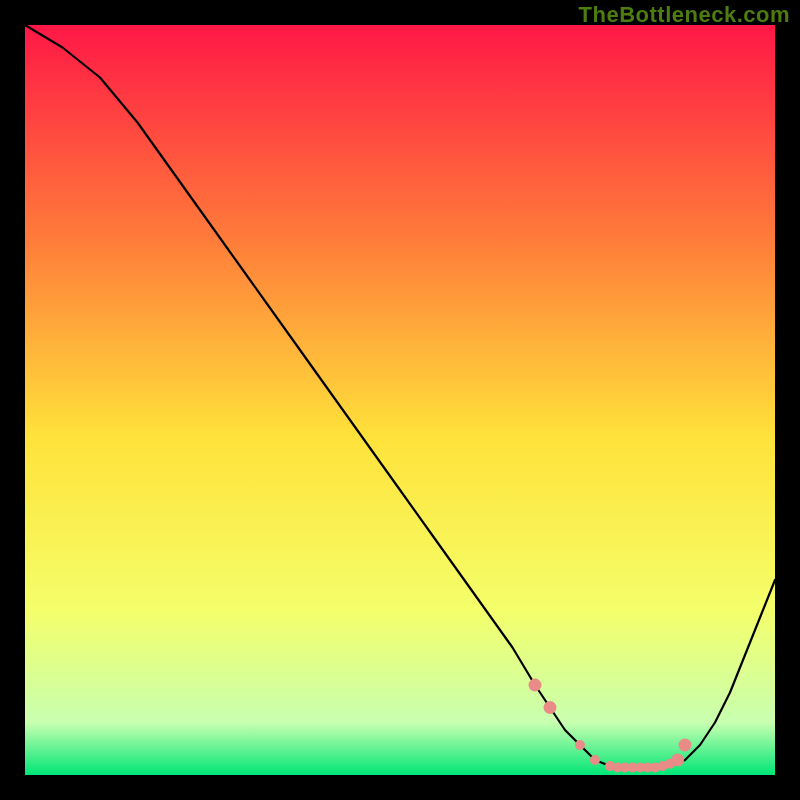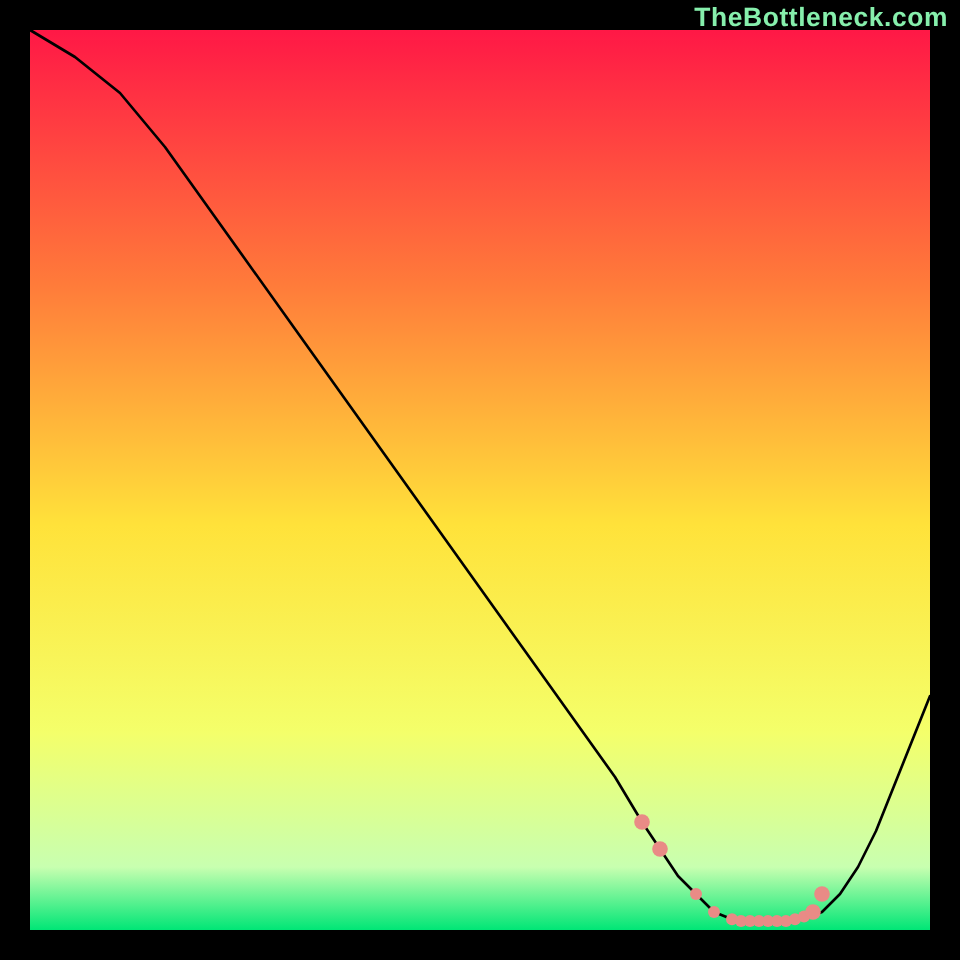--- a/index.html
+++ b/index.html
@@ -13,21 +13,21 @@
   .frame {
     width: 800px;
     height: 800px;
     background: #000;
     position: relative;
   }
   .watermark {
     position: absolute;
     top: 2px;
     right: 10px;
-    color: #86efac;
+    color: #4d7c0f;
     font-family: Arial, Helvetica, sans-serif;
     font-size: 22px;
     font-weight: bold;
     letter-spacing: 0.5px;
     user-select: none;
   }
   svg {
     display: block;
   }
 </style>

